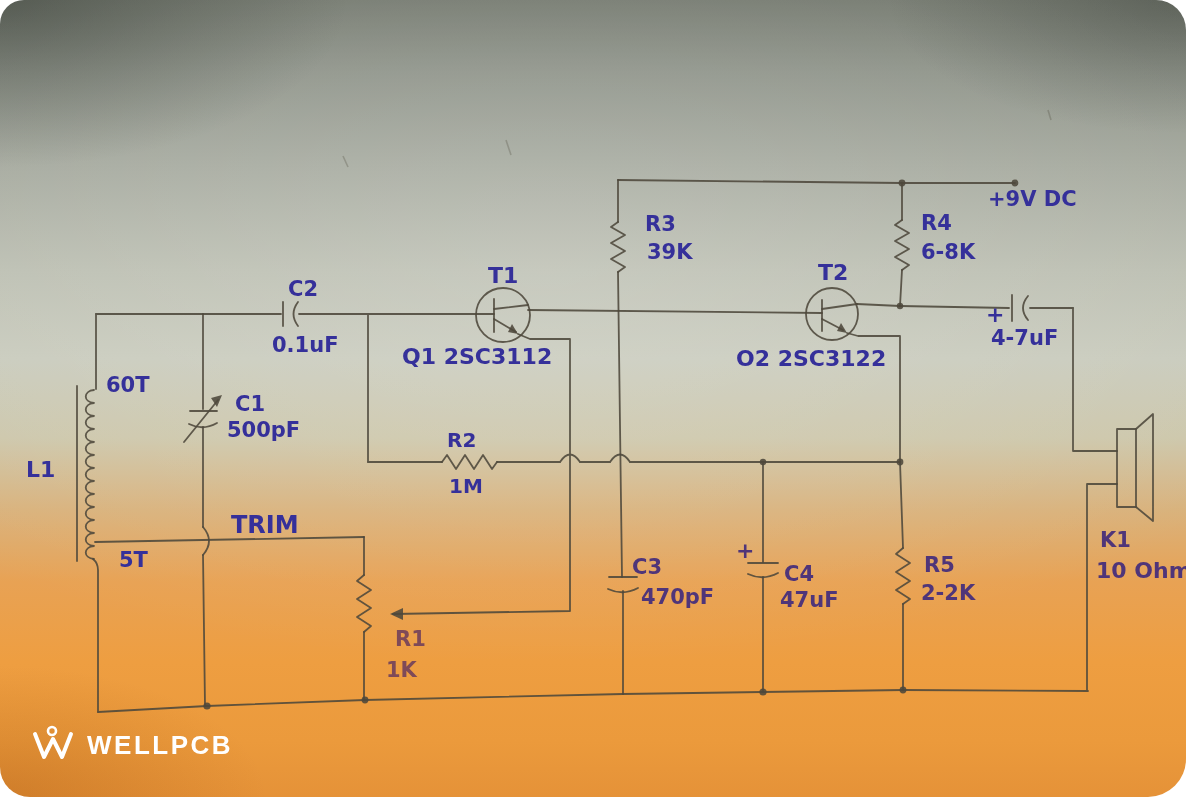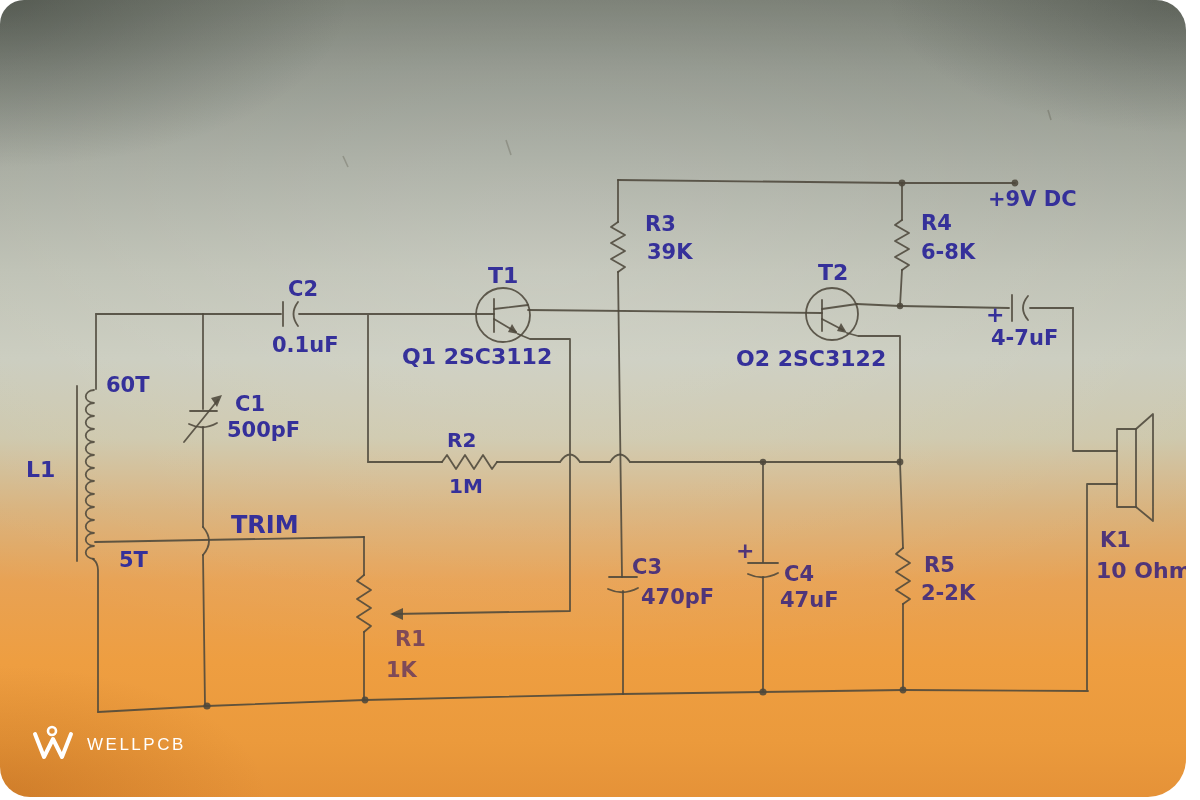--- a/index.html
+++ b/index.html
@@ -18,22 +18,22 @@
         #cdc7ab 55%, #d9b27c 64%, #e8a254 73%, #ee9e41 83%, #eb9a3c 93%, #e59238 100%);
   }
   svg text{font-family:"DejaVu Sans",sans-serif;font-weight:700;}
   .pencil{stroke:var(--pencil);stroke-width:1.8;fill:none;stroke-linecap:round;stroke-linejoin:round;opacity:.88;}
   .pencil-fill{fill:var(--pencil);stroke:none;opacity:.88;}
   .faint{stroke:var(--pencil);stroke-width:1.6;fill:none;opacity:.28;}
   .ink-b{fill:var(--ink_blue);}
   .ink-p{fill:var(--ink_purple);}
   .ink-m{fill:var(--ink_maroon);}
   .logo{position:absolute;left:28px;top:720px;display:flex;align-items:center;gap:9px;}
-  .logo-text{color:var(--logo_white);font-family:"Liberation Sans",sans-serif;font-weight:400;
-    font-size:17px;letter-spacing:2.5px;}
+  .logo-text{color:var(--logo_white);font-family:"Liberation Sans",sans-serif;font-weight:700;
+    font-size:26px;letter-spacing:2.5px;}
 </style>
 </head>
 <body>
 
 <div class="stage">
   <div class="photo">
 
     <svg width="1186" height="797" viewBox="0 0 1186 797">
 
       <g class="pencil">

